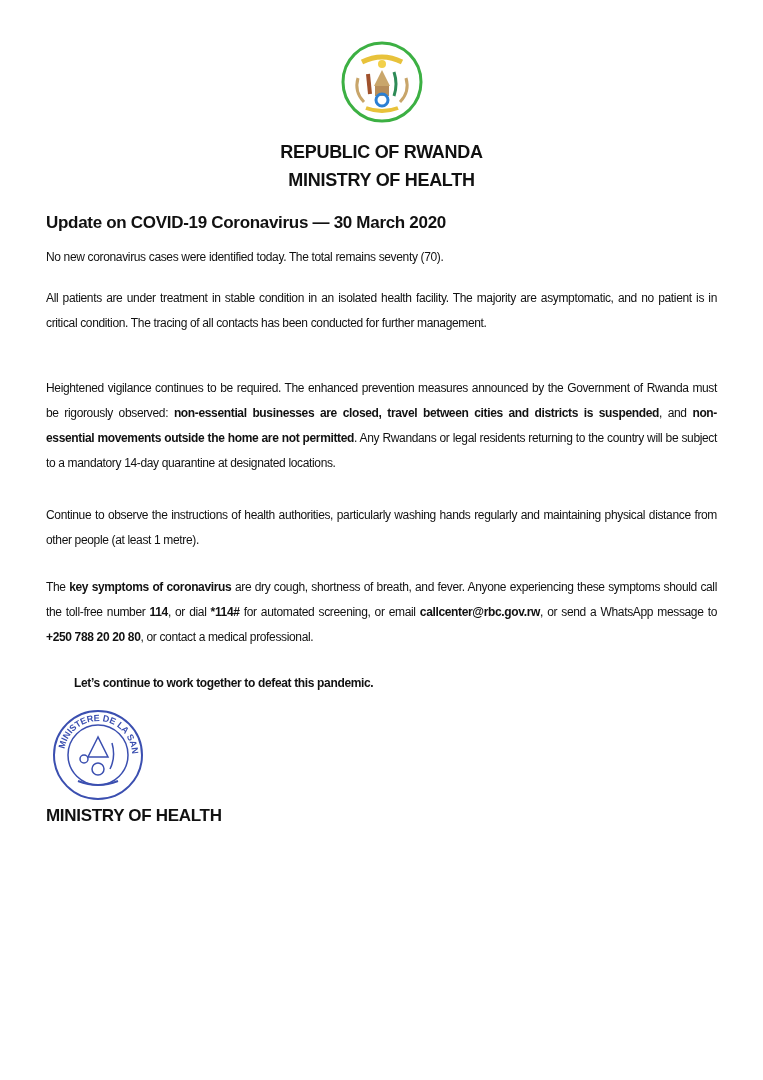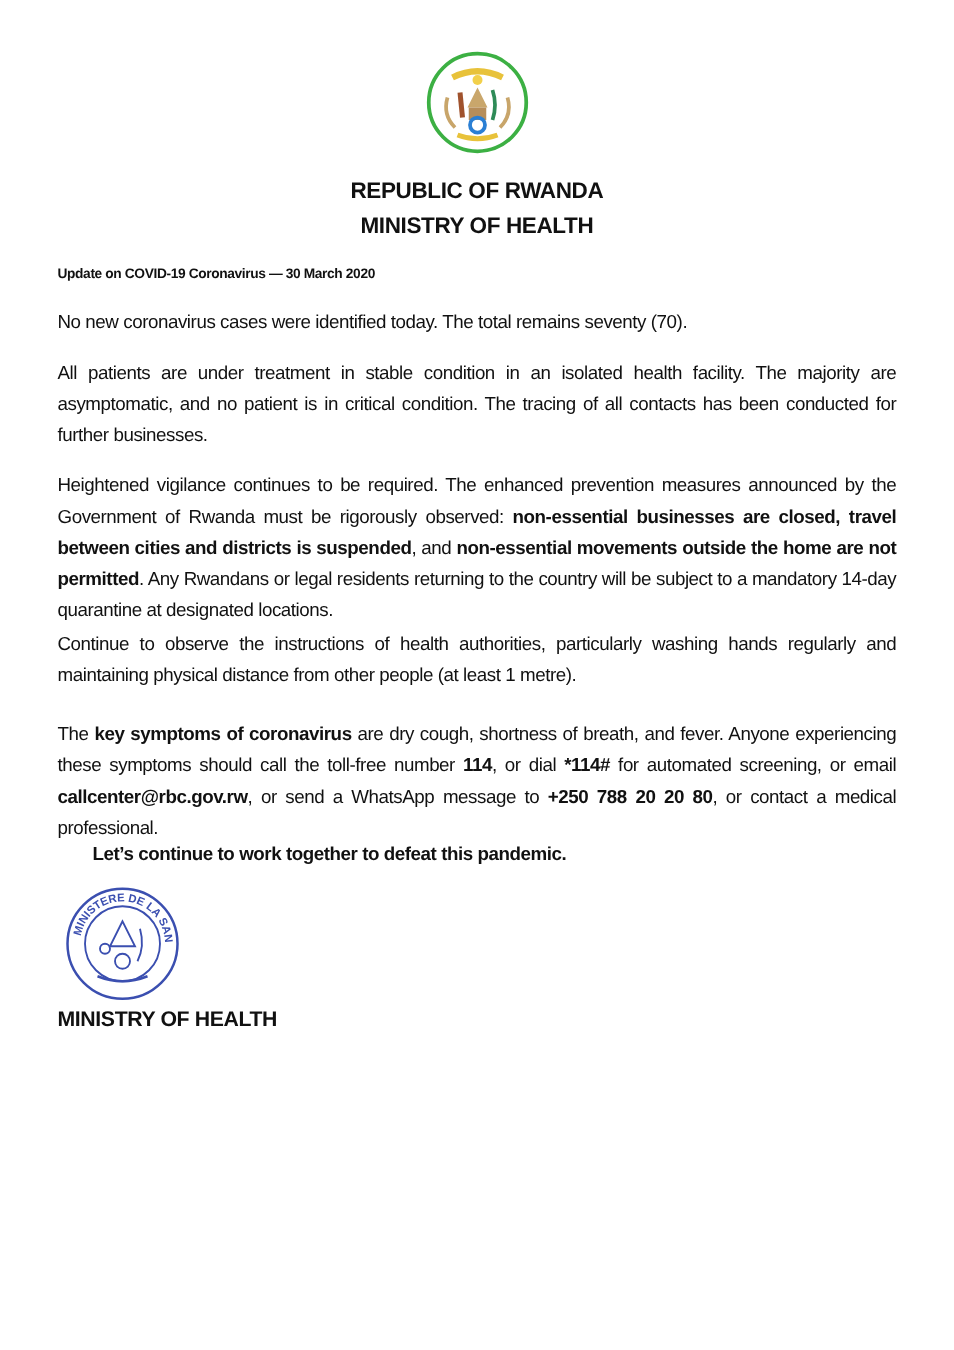--- a/index.html
+++ b/index.html
@@ -4,22 +4,22 @@
 <style>
   html, body { margin:0; padding:0; background:#ffffff; }
   body { width:763px; height:1080px; position:relative; overflow:hidden;
          font-family:"Liberation Sans", sans-serif; color:#111; }
   .page { position:absolute; left:0; top:0; width:763px; height:1080px; }
   .emblem { position:absolute; left:340px; top:40px; width:84px; height:84px; }
   .hdr { position:absolute; left:0; width:763px; text-align:center; font-weight:bold;
          font-size:18px; letter-spacing:-0.3px; }
   .hdr1 { top:142px; }
   .hdr2 { top:170px; }
-  .title { position:absolute; left:46px; top:213px; font-weight:bold; font-size:11px; letter-spacing:-0.3px; }
-  .p { position:absolute; left:46px; width:671px; font-size:15px; line-height:25px; letter-spacing:-0.35px;
+  .title { position:absolute; left:46px; top:213px; font-weight:bold; font-size:17px; letter-spacing:-0.3px; }
+  .p { position:absolute; left:46px; width:671px; font-size:12px; line-height:25px; letter-spacing:-0.35px;
        text-align:justify; }
   .p1 { top:245px; }
   .p2 { top:286px; }
   .p3 { top:376px; }
   .p4 { top:503px; }
   .p5 { top:575px; }
   .p6 { top:671px; font-weight:bold;margin-left:28px; }
   b { font-weight:bold; }
   .stamp { position:absolute; left:50px; top:707px; width:96px; height:96px; }
   .sig { position:absolute; left:46px; top:806px; font-weight:bold; font-size:17px; letter-spacing:-0.3px; }
@@ -42,21 +42,21 @@
     <circle cx="42" cy="60" r="6" fill="none" stroke="#2a7fd4" stroke-width="3"></circle>
     <path d="M26 68 Q42 74 58 68" fill="none" stroke="#e8c23a" stroke-width="4"></path>
   </svg>
 
   <div class="hdr hdr1">REPUBLIC OF RWANDA</div>
   <div class="hdr hdr2">MINISTRY OF HEALTH</div>
 
   <div class="title">Update on COVID-19 Coronavirus — 30 March 2020</div>
 
   <div class="p p1">No new coronavirus cases were identified today. The total remains seventy (70).</div>
-  <div class="p p2">All patients are under treatment in stable condition in an isolated health facility. The majority are asymptomatic, and no patient is in critical condition. The tracing of all contacts has been conducted for further businesses.</div>
+  <div class="p p2">All patients are under treatment in stable condition in an isolated health facility. The majority are asymptomatic, and no patient is in critical condition. The tracing of all contacts has been conducted for further management.</div>
 
   <div class="p p3">
     <span>Heightened vigilance continues to be required. The enhanced prevention measures announced by the Government of Rwanda must be rigorously observed: </span><b>non-essential businesses are closed, travel between cities and districts is suspended</b><span>, and </span><b>non-essential movements outside the home are not permitted</b><span>. Any Rwandans or legal residents returning to the country will be subject to a mandatory 14-day quarantine at designated locations.</span>
   </div>
 
   <div class="p p4">Continue to observe the instructions of health authorities, particularly washing hands regularly and maintaining physical distance from other people (at least 1 metre).</div>
 
   <div class="p p5">
     <span>The </span><b>key symptoms of coronavirus</b><span> are dry cough, shortness of breath, and fever. Anyone experiencing these symptoms should call the toll-free number </span><b>114</b><span>, or dial </span><b>*114#</b><span> for automated screening, or email </span><b>callcenter@rbc.gov.rw</b><span>, or send a WhatsApp message to </span><b>+250 788 20 20 80</b><span>, or contact a medical professional.</span>
   </div>

